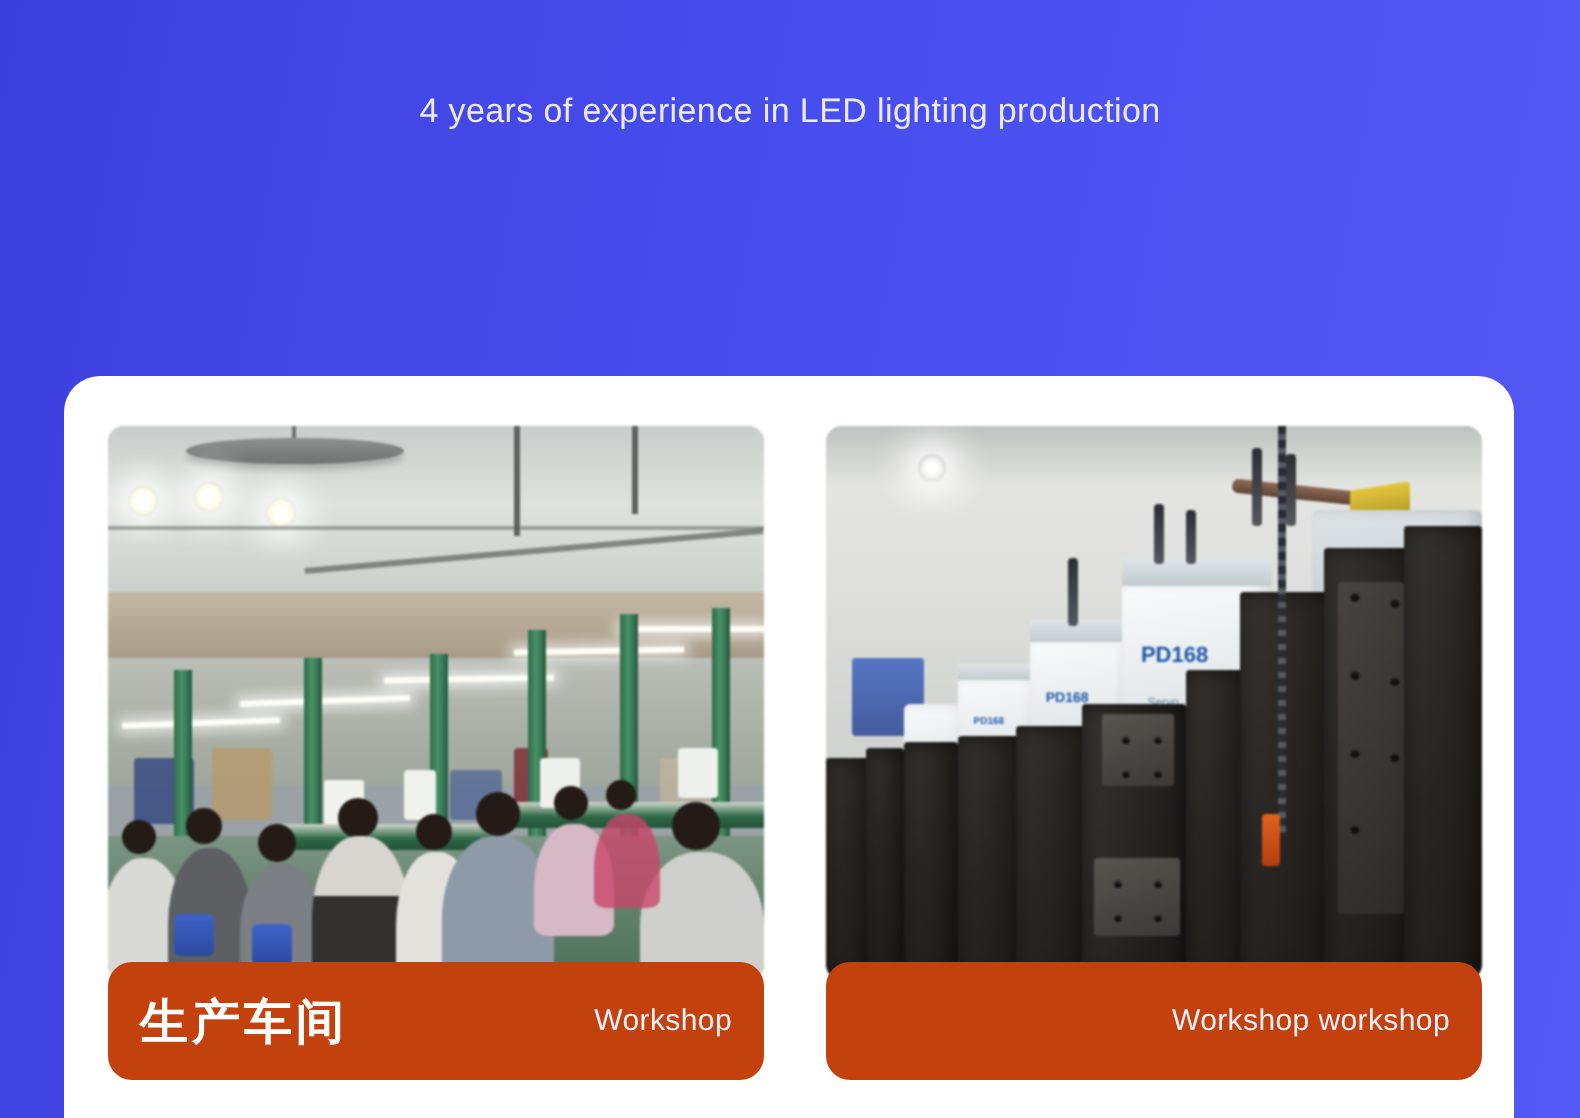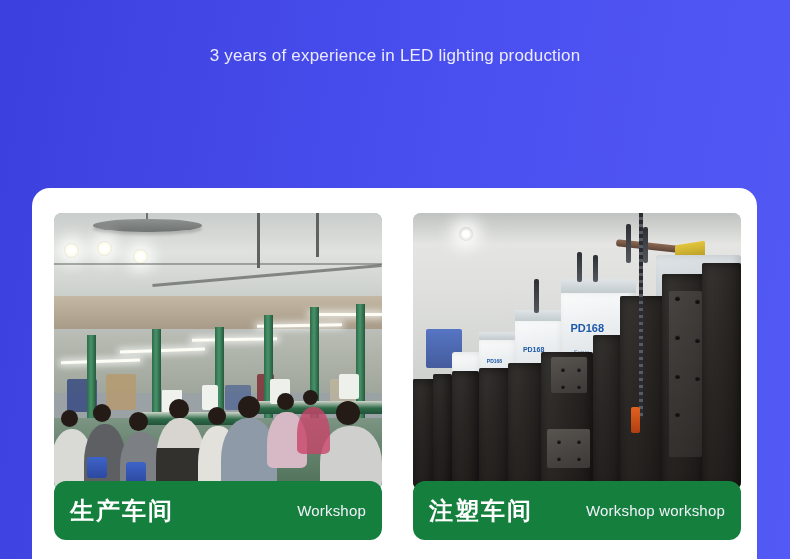--- a/index.html
+++ b/index.html
@@ -35,21 +35,21 @@
   .panel { position:relative; width:328px; }
 
   .photo {
     position:relative; width:328px; height:277px;
     border-radius:8px; overflow:hidden; background:#9aa2a6;
   }
 
   
   .caption {
     position:absolute; left:0; top:268px; width:328px; height:59px;
-    background:#15803d; border-radius:12px;
+    background:#c2410c; border-radius:12px;
     display:flex; align-items:center; padding:0 16px;
   }
   .caption-cn {
     font-size:24px; font-weight:bold; color:#fff; letter-spacing:2px;
   }
   .caption-en {
     margin-left:auto; font-size:15px; color:#f2f1fb; font-weight:400;
     letter-spacing:.2px;
   }
 
@@ -119,21 +119,21 @@
   .inj-yellow{position:absolute;border-radius:2px;
     background:linear-gradient(180deg,#e3c63c,#b09421);}
   .inj-blue{position:absolute;border-radius:2px;
     background:linear-gradient(180deg,#3f63c0,#2c4794);}
   .blur-soft{filter:blur(.45px);}
 </style>
 </head>
 <body>
 
 <div class="banner">
-  <div class="banner-sub">3 years of experience in LED lighting production</div>
+  <div class="banner-sub">4 years of experience in LED lighting production</div>
 </div>
 
 <div class="card">
   <div class="card-inner">
 
     <div class="panel">
       <div class="photo blur-soft">
         <div class="ws-ceiling"></div>
         <div class="ws-fanrod"></div>
         <div class="ws-fan"></div>
@@ -254,19 +254,18 @@
         <div class="inj-hole" style="left:80%;top:44%;width:5px;height:5px"></div>
         <div class="inj-hole" style="left:86%;top:45%;width:5px;height:5px"></div>
         <div class="inj-hole" style="left:80%;top:58%;width:5px;height:5px"></div>
         <div class="inj-hole" style="left:86%;top:59%;width:5px;height:5px"></div>
         <div class="inj-hole" style="left:80%;top:72%;width:5px;height:5px"></div>
         <div class="inj-mold" style="left:88%;top:18%;width:12%;height:82%"></div>
         <div class="inj-chain" style="left:69%;top:0;height:74%"></div>
         <div class="inj-hook" style="left:66.5%;top:70%"></div>
       </div>
       <div class="caption">
-        <span class="caption-cn">注塑车间</span>
         <span class="caption-en">Workshop workshop</span>
       </div>
     </div>
 
   </div>
 </div>
 
 </body></html>

